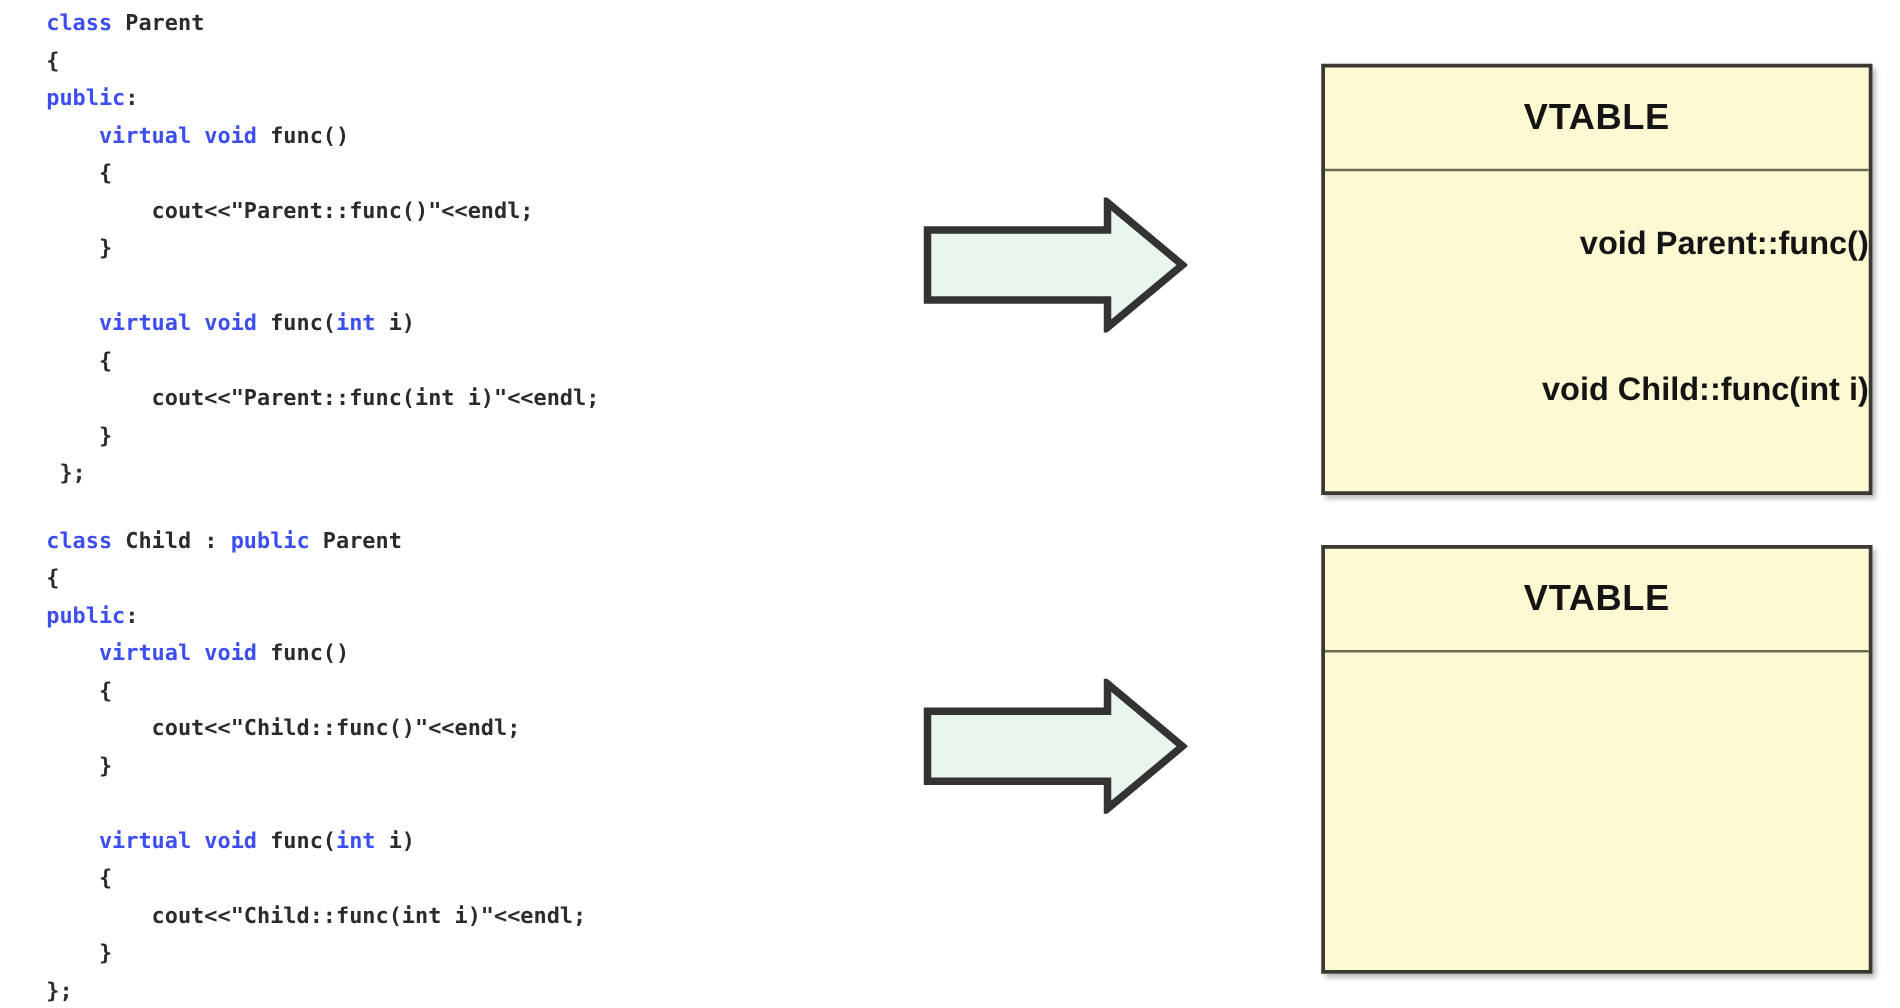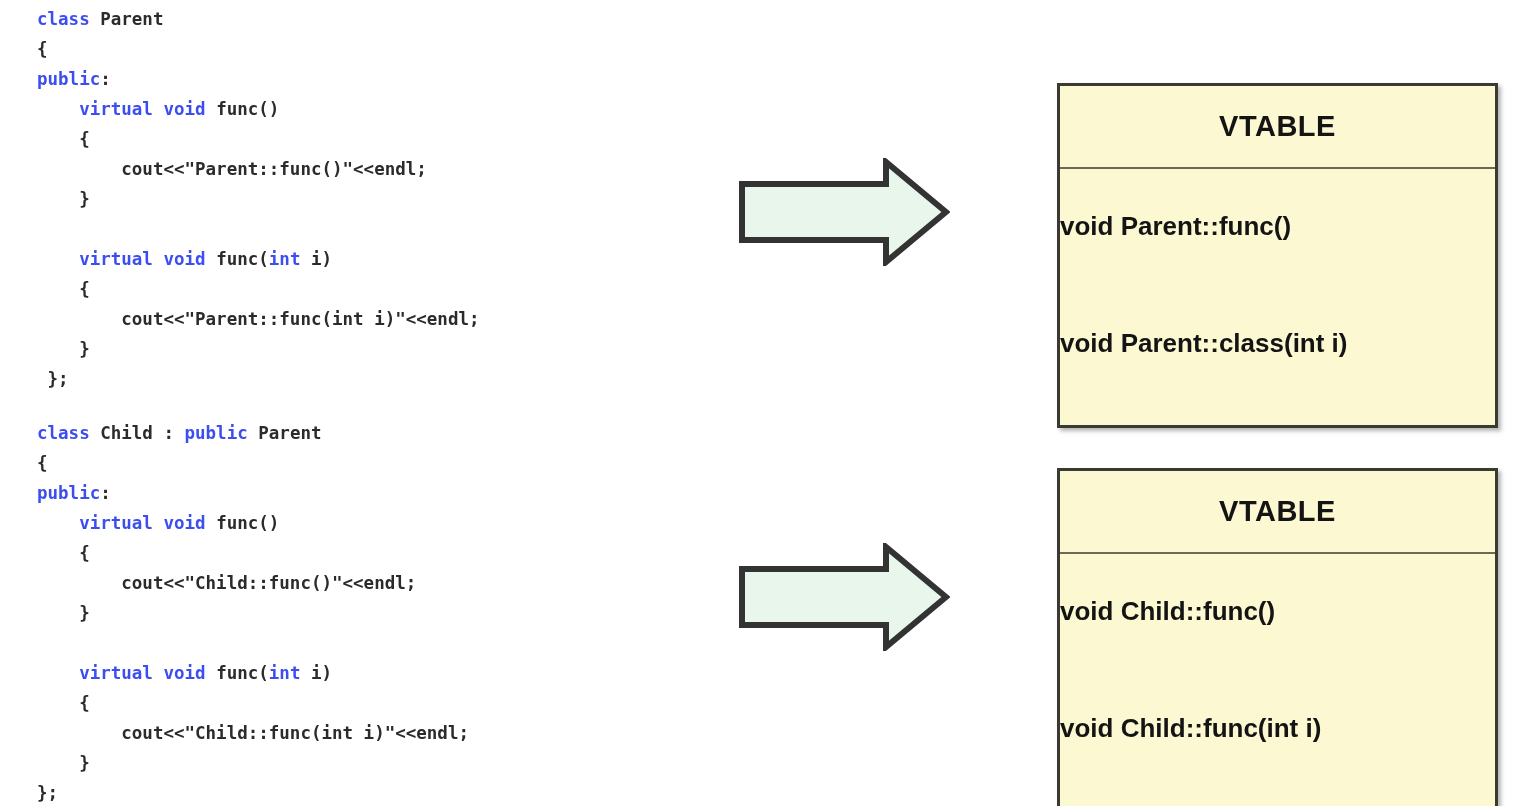--- a/index.html
+++ b/index.html
@@ -49,21 +49,20 @@
   .arrow-1 { left: 738px; top: 158px; }
   .arrow-2 { left: 738px; top: 543px; }
 
   
   .vtable {
     position: absolute;
     box-sizing: border-box;
     background: #fcf8d2;
     border: 3px solid #3a3a33;
     box-shadow: 3px 3px 4px rgba(120,120,120,0.55);
-    margin-top: 32px;
   }
   .vtable-1 { left: 1057px; top: 51px;  width: 441px; height: 345px; }
   .vtable-2 { left: 1057px; top: 436px; width: 441px; height: 343px; }
 
   .vtable-header {
     height: 81px;
     border-bottom: 2px solid #6b6a52;
     display: flex;
     align-items: center;
     justify-content: center;
@@ -73,21 +72,21 @@
     font-size: 29px;
     font-weight: bold;
     color: #141414;
     letter-spacing: 0.5px;
   }
   .vtable-body {
     height: calc(100% - 83px);
     display: flex;
     flex-direction: column;
     justify-content: flex-start;
-    align-items: flex-start;
+    align-items: flex-end;
     padding-top: 42px;
     box-sizing: border-box;
   }
   .vtable-entry {
     font-family: "Liberation Sans", sans-serif;
     font-size: 26px;
     font-weight: bold;
     color: #141414;
     text-align: center;
     white-space: nowrap;
@@ -113,25 +112,21 @@
     <polygon points="4,26 148,26 148,4 208,54 148,104 148,82 4,82" fill="#e9f6ec" stroke="#333333" stroke-width="6" stroke-linejoin="miter"></polygon>
   </svg>
 </div>
 
 <div class="vtable vtable-1">
   <div class="vtable-header">
     <span class="vtable-header-text">VTABLE</span>
   </div>
   <div class="vtable-body">
     <div class="vtable-entry">void Parent::func()</div>
-    <div class="vtable-entry">void Parent::class(int i)</div>
+    <div class="vtable-entry">void Child::func(int i)</div>
   </div>
 </div>
 
 <div class="vtable vtable-2">
   <div class="vtable-header">
     <span class="vtable-header-text">VTABLE</span>
   </div>
-  <div class="vtable-body">
-    <div class="vtable-entry">void Child::func()</div>
-    <div class="vtable-entry">void Child::func(int i)</div>
-  </div>
 </div>
 
 </body></html>

